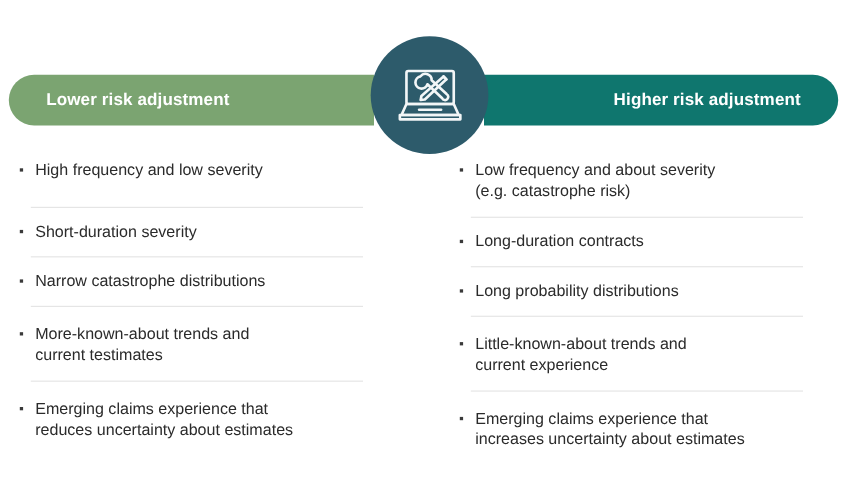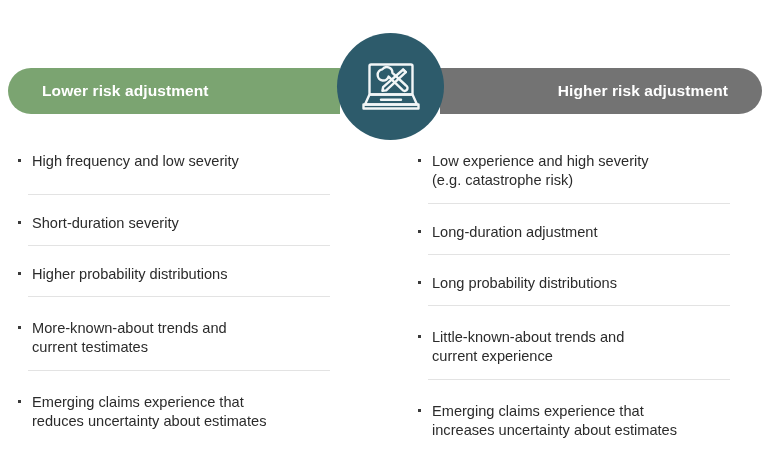--- a/index.html
+++ b/index.html
@@ -35,21 +35,21 @@
     left: 8px;
     width: 332px;
     background: #7ba471;
     border-radius: 23px 0 0 23px;
     justify-content: flex-start;
     padding-left: 34px;
   }
   .banner-right {
     left: 440px;
     width: 322px;
-    background: #737373;
+    background: #0f766e;
     border-radius: 0 23px 23px 0;
     justify-content: flex-end;
     padding-right: 34px;
     align-items: center;
   }
   .banner-label {
     color: #ffffff;
     font-size: 15.5px;
     font-weight: bold;
     letter-spacing: 0.1px;
@@ -92,21 +92,20 @@
   }
   .col-right {
     width: 370px;
     padding-left: 18px;
     padding-right: 40px;
   }
 
   .item {
     display: flex;
     align-items: flex-start;
-    margin-top: 6px;
   }
   .bullet {
     flex: 0 0 auto;
     width: 14px;
     padding-top: 7px;
     color: #3a3a3a;
     line-height: 0;
     font-size: 0;
   }
   .bullet::before {
@@ -183,21 +182,21 @@
     <div class="item">
       <span class="bullet"></span>
       <span class="item-text">Short-duration severity</span>
     </div>
     <div class="gap-c"></div>
     <div class="divider"></div>
     <div class="gap-b"></div>
 
     <div class="item">
       <span class="bullet"></span>
-      <span class="item-text">Higher probability distributions</span>
+      <span class="item-text">Narrow catastrophe distributions</span>
     </div>
     <div class="gap-c"></div>
     <div class="divider"></div>
     <div class="gap-d"></div>
 
     <div class="item">
       <span class="bullet"></span>
       <span class="item-text">More-known-about trends and
 current testimates</span>
     </div>
@@ -210,30 +209,30 @@
       <span class="item-text">Emerging claims experience that
 reduces uncertainty about estimates</span>
     </div>
 
   </div>
 
   <div class="column col-right">
 
     <div class="item">
       <span class="bullet"></span>
-      <span class="item-text">Low experience and high severity
+      <span class="item-text">Low frequency and about severity
 (e.g. catastrophe risk)</span>
     </div>
     <div class="gap-b"></div>
     <div class="divider"></div>
     <div class="gap-b"></div>
 
     <div class="item">
       <span class="bullet"></span>
-      <span class="item-text">Long-duration adjustment</span>
+      <span class="item-text">Long-duration contracts</span>
     </div>
     <div class="gap-c"></div>
     <div class="divider"></div>
     <div class="gap-b"></div>
 
     <div class="item">
       <span class="bullet"></span>
       <span class="item-text">Long probability distributions</span>
     </div>
     <div class="gap-c"></div>

